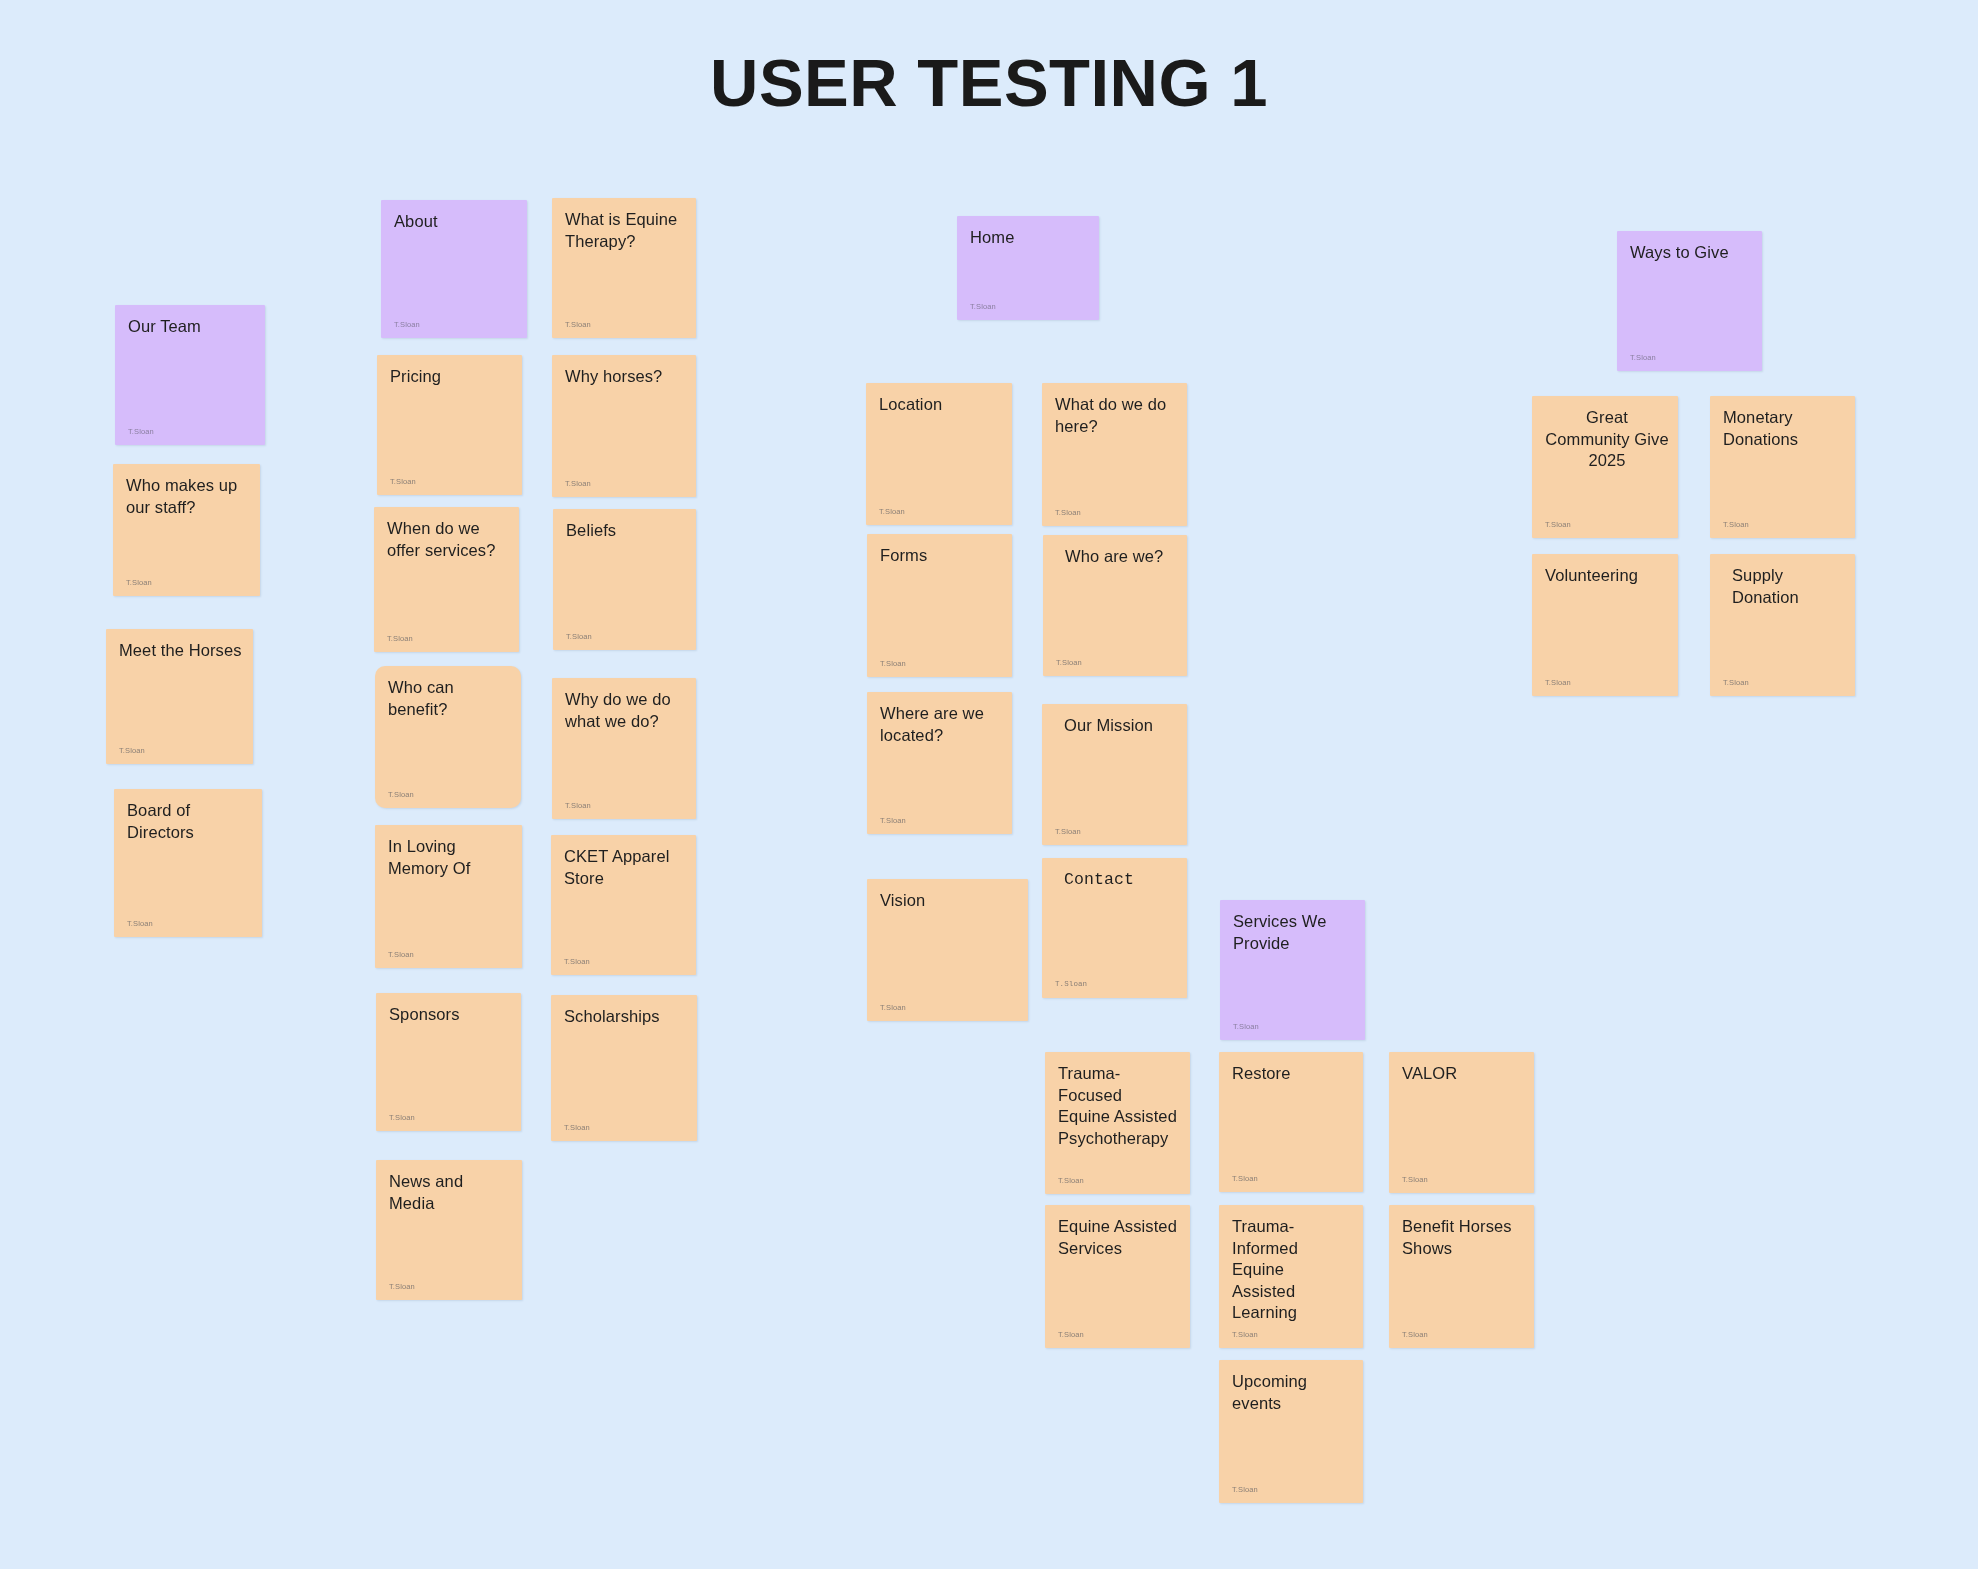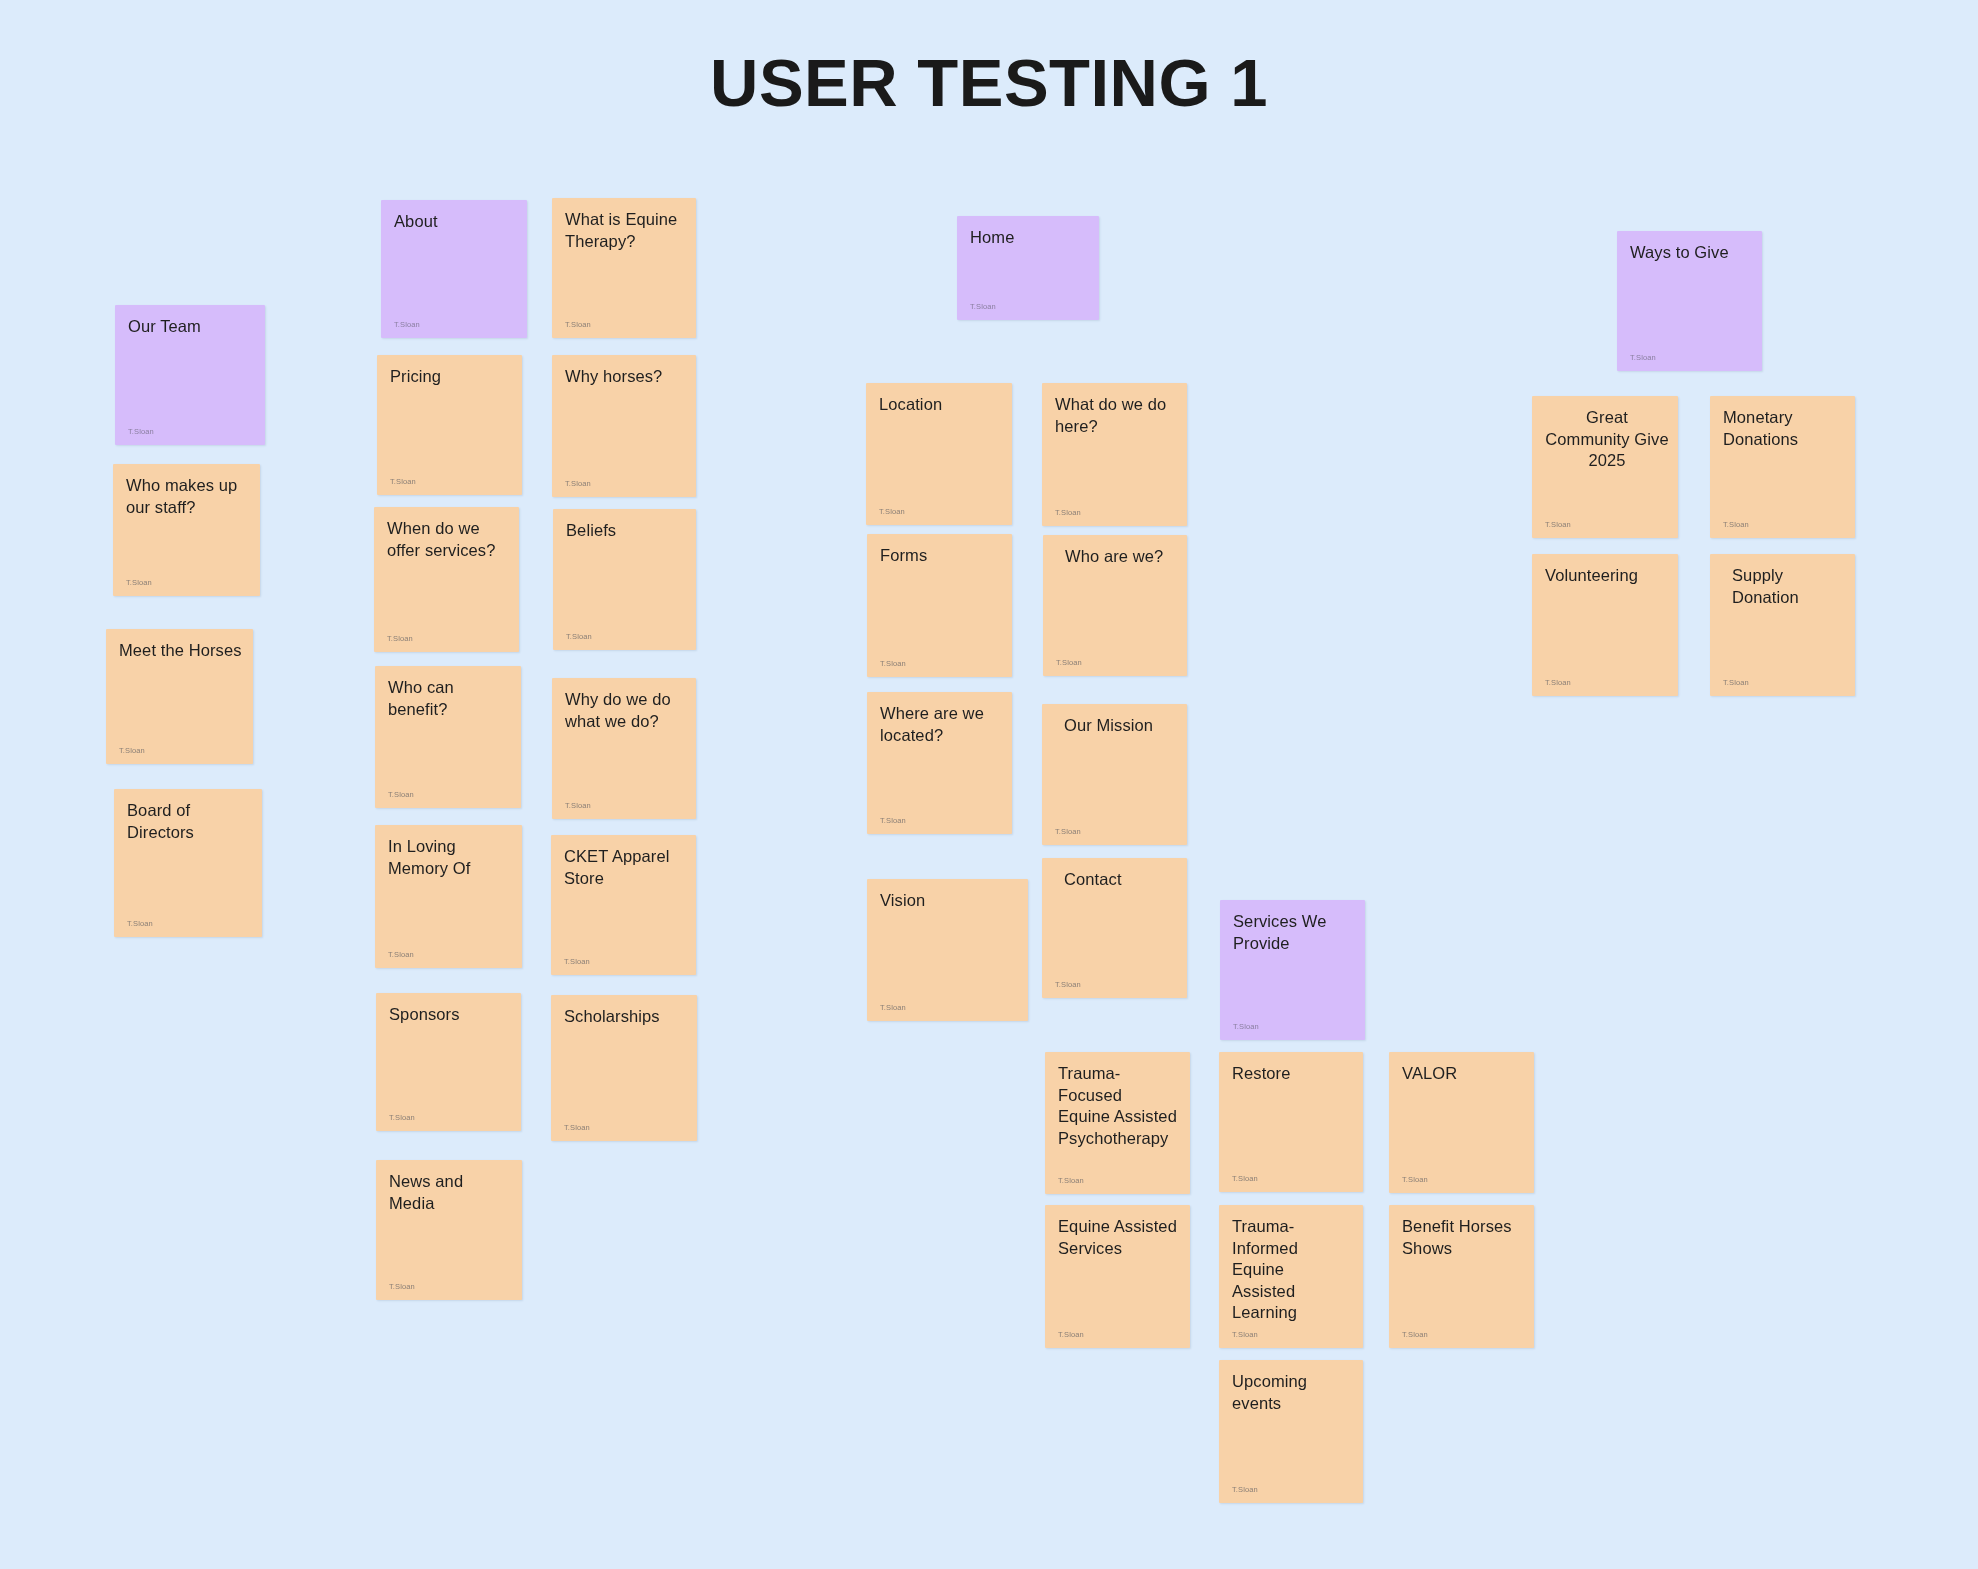--- a/index.html
+++ b/index.html
@@ -95,21 +95,21 @@
       </div>
       <div class="note note-orange" style="left: 377px; top: 355px; width: 145px; height: 140px;">
         <div class="note-text">Pricing</div>
         <div class="note-author">T.Sloan</div>
       </div>
       <div class="note note-orange" style="left: 374px; top: 507px; width: 145px; height: 145px;">
         <div class="note-text">When do we
 offer services?</div>
         <div class="note-author">T.Sloan</div>
       </div>
-      <div class="note note-orange" style="left: 375px; top: 666px; width: 146px; height: 142px;">
+      <div class="note note-orange" style="left: 375px; top: 666px; width: 146px; height: 142px; border-radius: 10px;">
         <div class="note-text">Who can
 benefit?</div>
         <div class="note-author">T.Sloan</div>
       </div>
       <div class="note note-orange" style="left: 375px; top: 825px; width: 147px; height: 143px;">
         <div class="note-text">In Loving
 Memory Of</div>
         <div class="note-author">T.Sloan</div>
       </div>
       <div class="note note-orange" style="left: 376px; top: 993px; width: 145px; height: 138px;">
@@ -174,21 +174,21 @@
         <div class="note-author">T.Sloan</div>
       </div>
       <div class="note note-orange" style="left: 1043px; top: 535px; width: 144px; height: 141px;">
         <div class="note-text indent">Who are we?</div>
         <div class="note-author">T.Sloan</div>
       </div>
       <div class="note note-orange" style="left: 1042px; top: 704px; width: 145px; height: 141px;">
         <div class="note-text indent">Our Mission</div>
         <div class="note-author">T.Sloan</div>
       </div>
-      <div class="note note-orange" style="left: 1042px; top: 858px; width: 145px; height: 140px;">
+      <div class="note note-orange" style="left: 1042px; top: 858px; width: 145px; height: 140px; font-family: Liberation Mono, monospace;">
         <div class="note-text indent">Contact</div>
         <div class="note-author">T.Sloan</div>
       </div>
       <div class="note note-purple" style="left: 1220px; top: 900px; width: 145px; height: 140px;">
         <div class="note-text">Services We
 Provide</div>
         <div class="note-author">T.Sloan</div>
       </div>
       <div class="note note-orange" style="left: 1045px; top: 1052px; width: 145px; height: 142px;">
         <div class="note-text">Trauma-Focused

